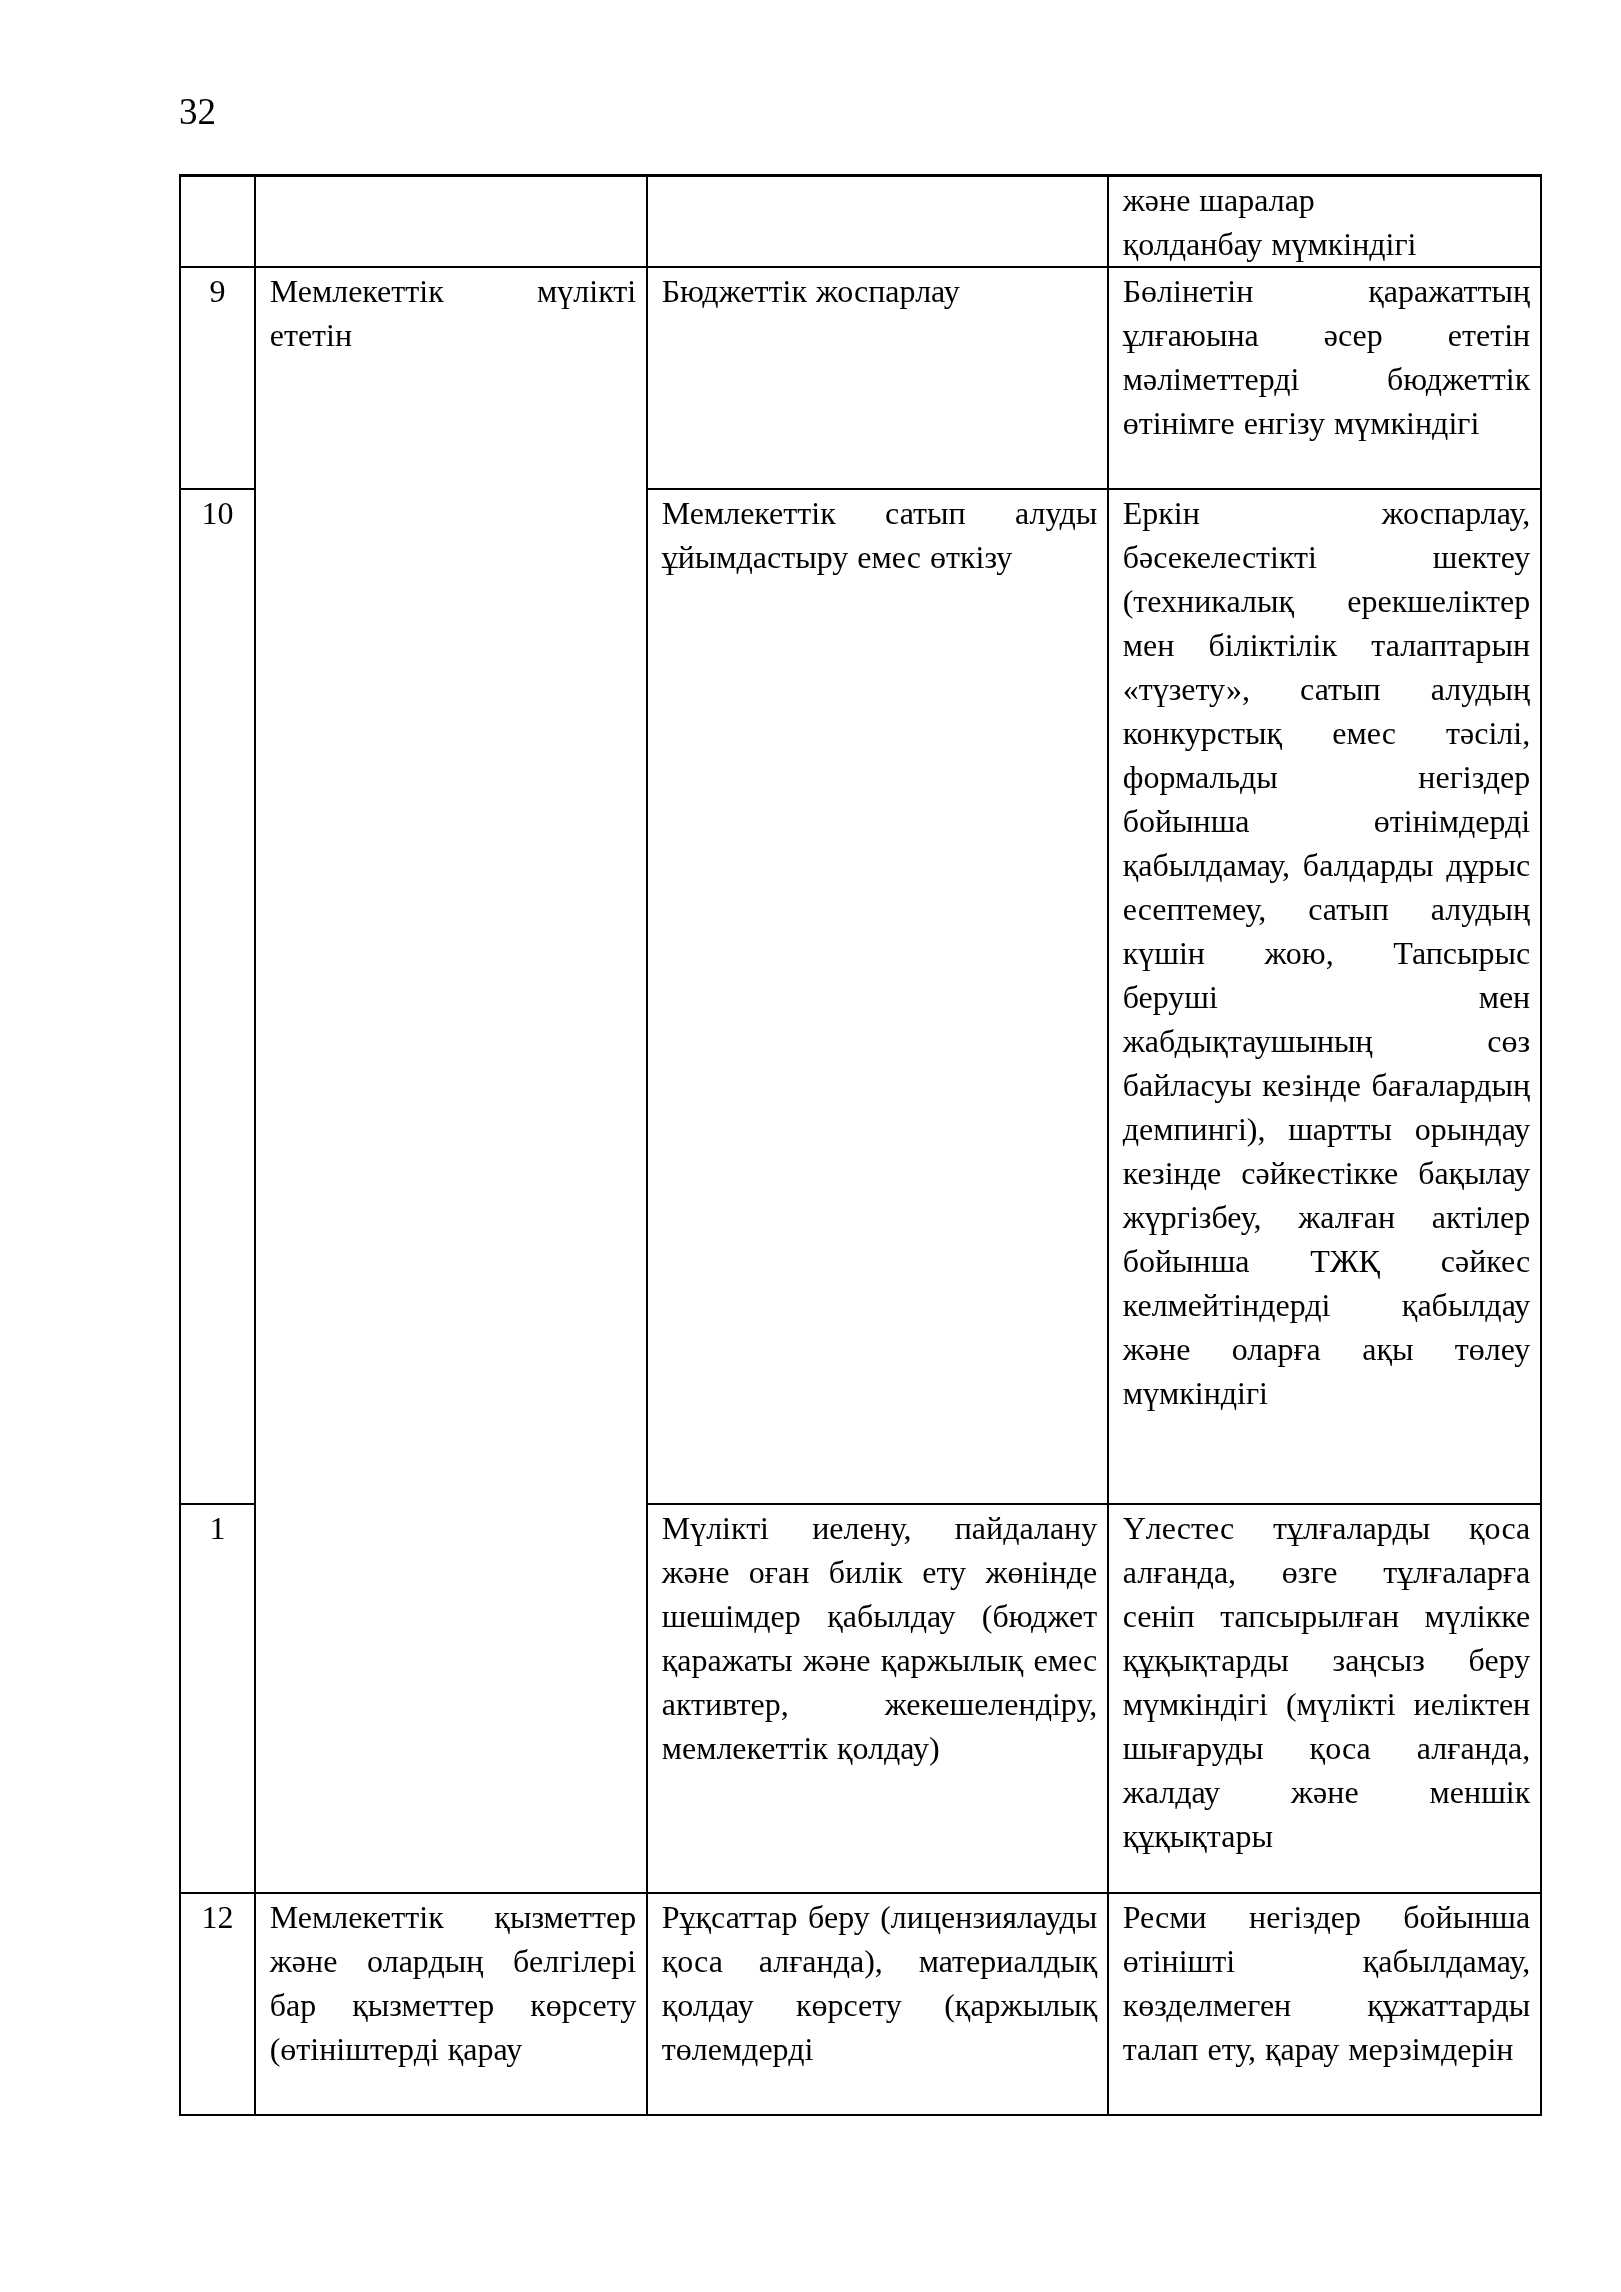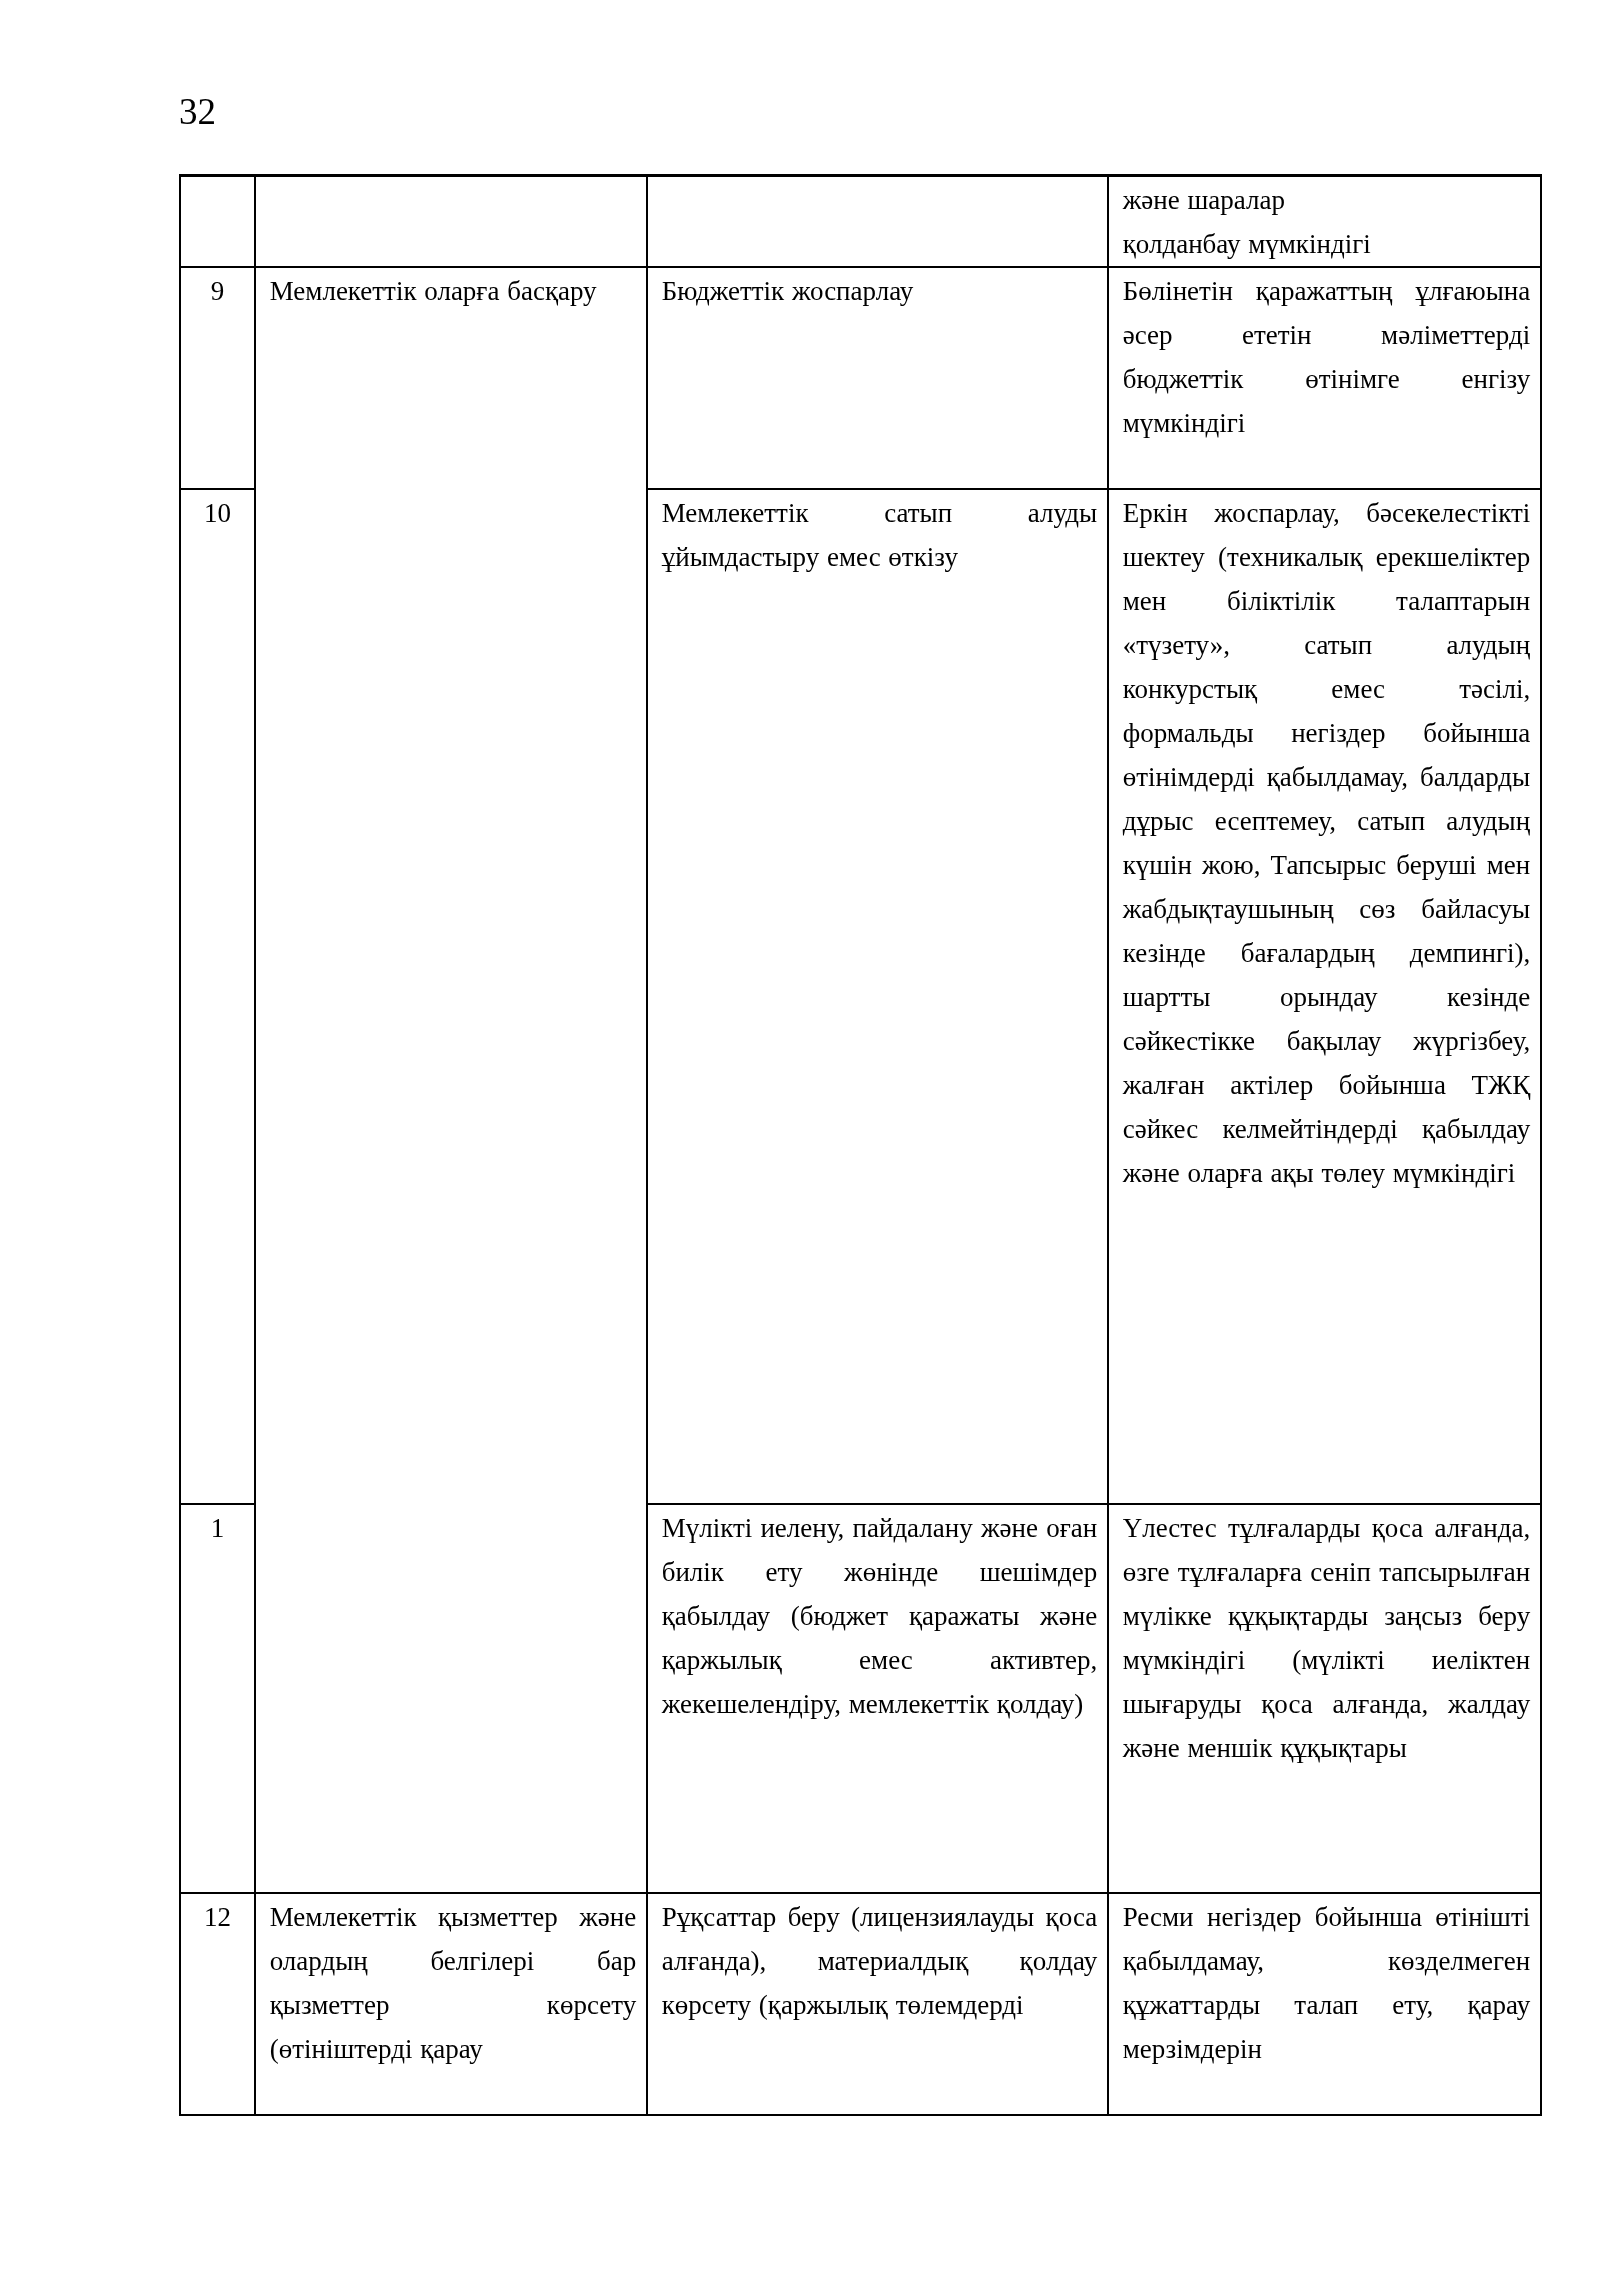--- a/index.html
+++ b/index.html
@@ -30,21 +30,21 @@
     top: 174px;
     width: 1361px;
     border-collapse: collapse;
     table-layout: fixed;
     border: 2px solid #000000;
     border-top: 3.9px solid #000000;
   }
   table.doc-table td {
     border: 2px solid #000000;
     vertical-align: top;
-    font-size: 27px;
+    font-size: 32px;
     line-height: 44px;
     text-align: justify;
     padding: 1px 9.8px 0 13.7px;
     word-spacing: 1px;
   }
   table.doc-table td.num {
     text-align: center;
     padding: 1px 3.9px 0 3.9px;
   }
   td.left-align {
@@ -74,21 +74,21 @@
       <tr class="r-cont">
     <td class="num"></td>
     <td></td>
     <td></td>
     <td class="left-align">және шаралар
 қолданбау мүмкіндігі</td>
   </tr>
 
   <tr class="r-9">
     <td class="num">9</td>
-    <td rowspan="3">Мемлекеттік оларға басқару</td>
+    <td rowspan="3">Мемлекеттік мүлікті ететін</td>
     <td>Бюджеттік жоспарлау</td>
     <td>Бөлінетін қаражаттың ұлғаюына әсер ететін мәліметтерді бюджеттік өтінімге енгізу мүмкіндігі</td>
   </tr>
 
   <tr class="r-10">
     <td class="num">10</td>
     <td>Мемлекеттік сатып алуды ұйымдастыру емес өткізу</td>
     <td>Еркін жоспарлау, бәсекелестікті шектеу (техникалық ерекшеліктер мен біліктілік талаптарын «түзету», сатып алудың конкурстық емес тәсілі, формальды негіздер бойынша өтінімдерді қабылдамау, балдарды дұрыс есептемеу, сатып алудың күшін жою, Тапсырыс беруші мен жабдықтаушының сөз байласуы кезінде бағалардың демпингі), шартты орындау кезінде сәйкестікке бақылау жүргізбеу, жалған актілер бойынша ТЖҚ сәйкес келмейтіндерді қабылдау және оларға ақы төлеу мүмкіндігі</td>
   </tr>
 

